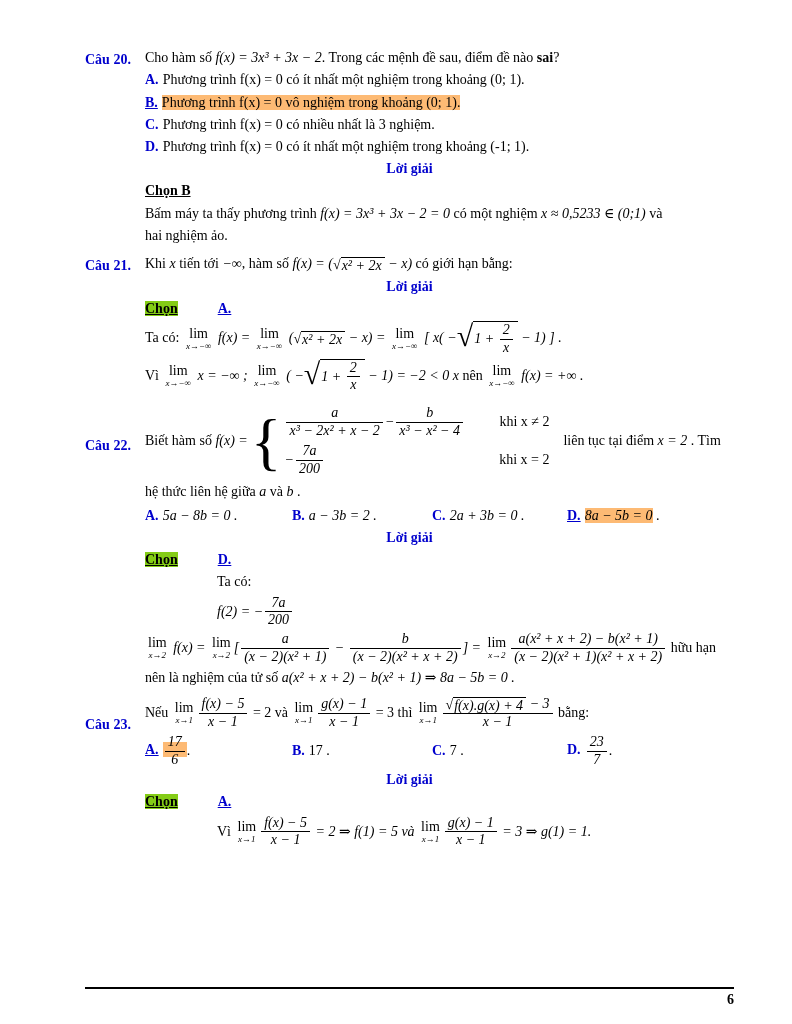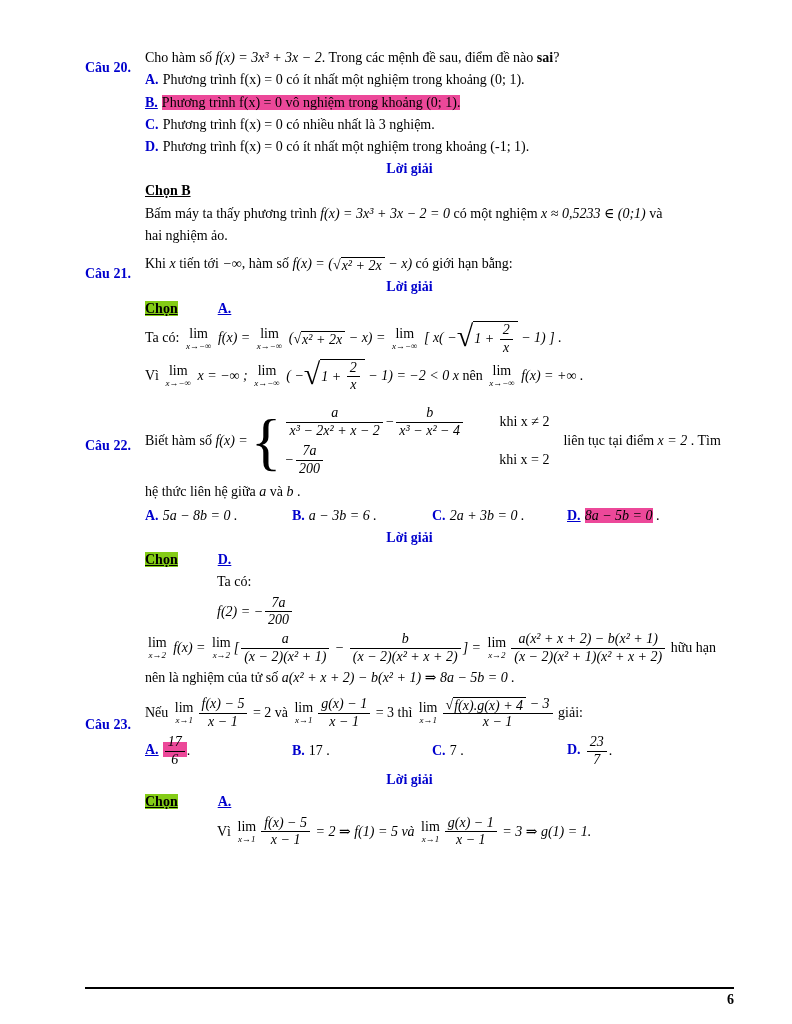--- a/index.html
+++ b/index.html
@@ -2,24 +2,24 @@
 <html><head>
 <meta charset="utf-8">
 <style>
   * { margin:0; padding:0; box-sizing:border-box; }
   html,body { width:792px; height:1024px; background:#ffffff; }
   body { font-family:"Liberation Serif","DejaVu Serif",serif; font-size:14px; color:#000; overflow:hidden; }
   .page { position:relative; height:100%; padding:46px 58px 0 85px; }
   .b { font-weight:bold; }
   .it { font-style:italic; }
   .ul { text-decoration:underline; }
-  .hl-y { background:#ec4899; }
+  .hl-y { background:#fdba74; }
   .hl-g { background:#84cc16; }
   .q { position:relative; padding-left:60px; margin-bottom:8px; }
-  .qlabel { position:absolute; left:0; top:12px; font-weight:bold; color:#0000CD; white-space:nowrap; }
+  .qlabel { position:absolute; left:0; top:4px; font-weight:bold; color:#0000CD; white-space:nowrap; }
   .q22 .qlabel { top:36px; }
   .q23 .qlabel { top:21px; }
   .line { margin:2px 0; line-height:1.45; }
   .optl { font-weight:bold; color:#0000CD; margin-right:4px; }
   .opts4 { display:flex; align-items:center; margin:3px 0; line-height:1.45; }
   .opts4 .opt { width:147px; }
   .opts4 .opt:nth-child(2) { width:140px; }
   .opts4 .opt:nth-child(3) { width:135px; }
   .opts4 .opt:last-child { width:auto; }
   .center-blue { margin:4px 0 4px -60px; text-align:center; font-weight:bold; color:#0000CD; }
@@ -109,21 +109,21 @@
           <span class="pw-cond">khi x = 2</span>
         </span>
       </span>
       <span class="q22right"><span>liên tục tại điểm </span><span class="it">x = 2</span><span> . Tìm</span></span>
     </div>
     <div class="line">
       <span>hệ thức liên hệ giữa </span><span class="it">a</span><span> và </span><span class="it">b</span><span> .</span>
     </div>
     <div class="opts4">
       <div class="opt"><span class="optl">A.</span><span class="it">5a − 8b = 0 .</span></div>
-      <div class="opt"><span class="optl">B.</span><span class="it">a − 3b = 6 .</span></div>
+      <div class="opt"><span class="optl">B.</span><span class="it">a − 3b = 2 .</span></div>
       <div class="opt"><span class="optl">C.</span><span class="it">2a + 3b = 0 .</span></div>
       <div class="opt"><span class="optl ul">D.</span><span class="hl-y it">8a − 5b = 0</span><span> .</span></div>
     </div>
     <div class="center-blue">Lời giải</div>
     <div class="line"><span class="hl-g b ul">Chọn</span><span class="gap"></span><span class="optl ul">D.</span></div>
     <div class="line ind">Ta có:</div>
     <div class="line ind">
       <span class="it">f(2) = −</span><span class="frac"><span class="num">7a</span><span class="den">200</span></span>
     </div>
     <div class="line">
@@ -133,21 +133,21 @@
       <span>nên là nghiệm của tử số </span><span class="it">a(x² + x + 2) − b(x² + 1) ⇒ 8a − 5b = 0 .</span>
     </div>
   </div>
 
   <div class="q q23">
     <span class="qlabel">Câu 23.</span>
     <div class="line">
       <span>Nếu </span><span class="lim"><span class="lw">lim</span><span class="ls">x→1</span></span><span class="frac"><span class="num">f(x) − 5</span><span class="den">x − 1</span></span><span> = 2 và </span><span class="lim"><span class="lw">lim</span><span class="ls">x→1</span></span><span class="frac"><span class="num">g(x) − 1</span><span class="den">x − 1</span></span><span> = 3 thì </span><span class="lim"><span class="lw">lim</span><span class="ls">x→1</span></span><span class="frac"><span class="num"><span class="sqrt">
               <span class="rs">√</span>
               <span class="rb">f(x).g(x) + 4</span>
-            </span><span class="it"> − 3</span></span><span class="den">x − 1</span></span><span> giải:</span>
+            </span><span class="it"> − 3</span></span><span class="den">x − 1</span></span><span> bằng:</span>
     </div>
     <div class="opts4">
       <div class="opt"><span class="optl ul">A.</span><span class="hl-y"><span class="frac"><span class="num">17</span><span class="den">6</span></span></span><span>.</span></div>
       <div class="opt"><span class="optl">B.</span><span>17 .</span></div>
       <div class="opt"><span class="optl">C.</span><span>7 .</span></div>
       <div class="opt"><span class="optl">D.</span><span class="frac"><span class="num">23</span><span class="den">7</span></span><span>.</span></div>
     </div>
     <div class="center-blue">Lời giải</div>
     <div class="line"><span class="hl-g b ul">Chọn</span><span class="gap"></span><span class="optl ul">A.</span></div>
     <div class="line ind">

